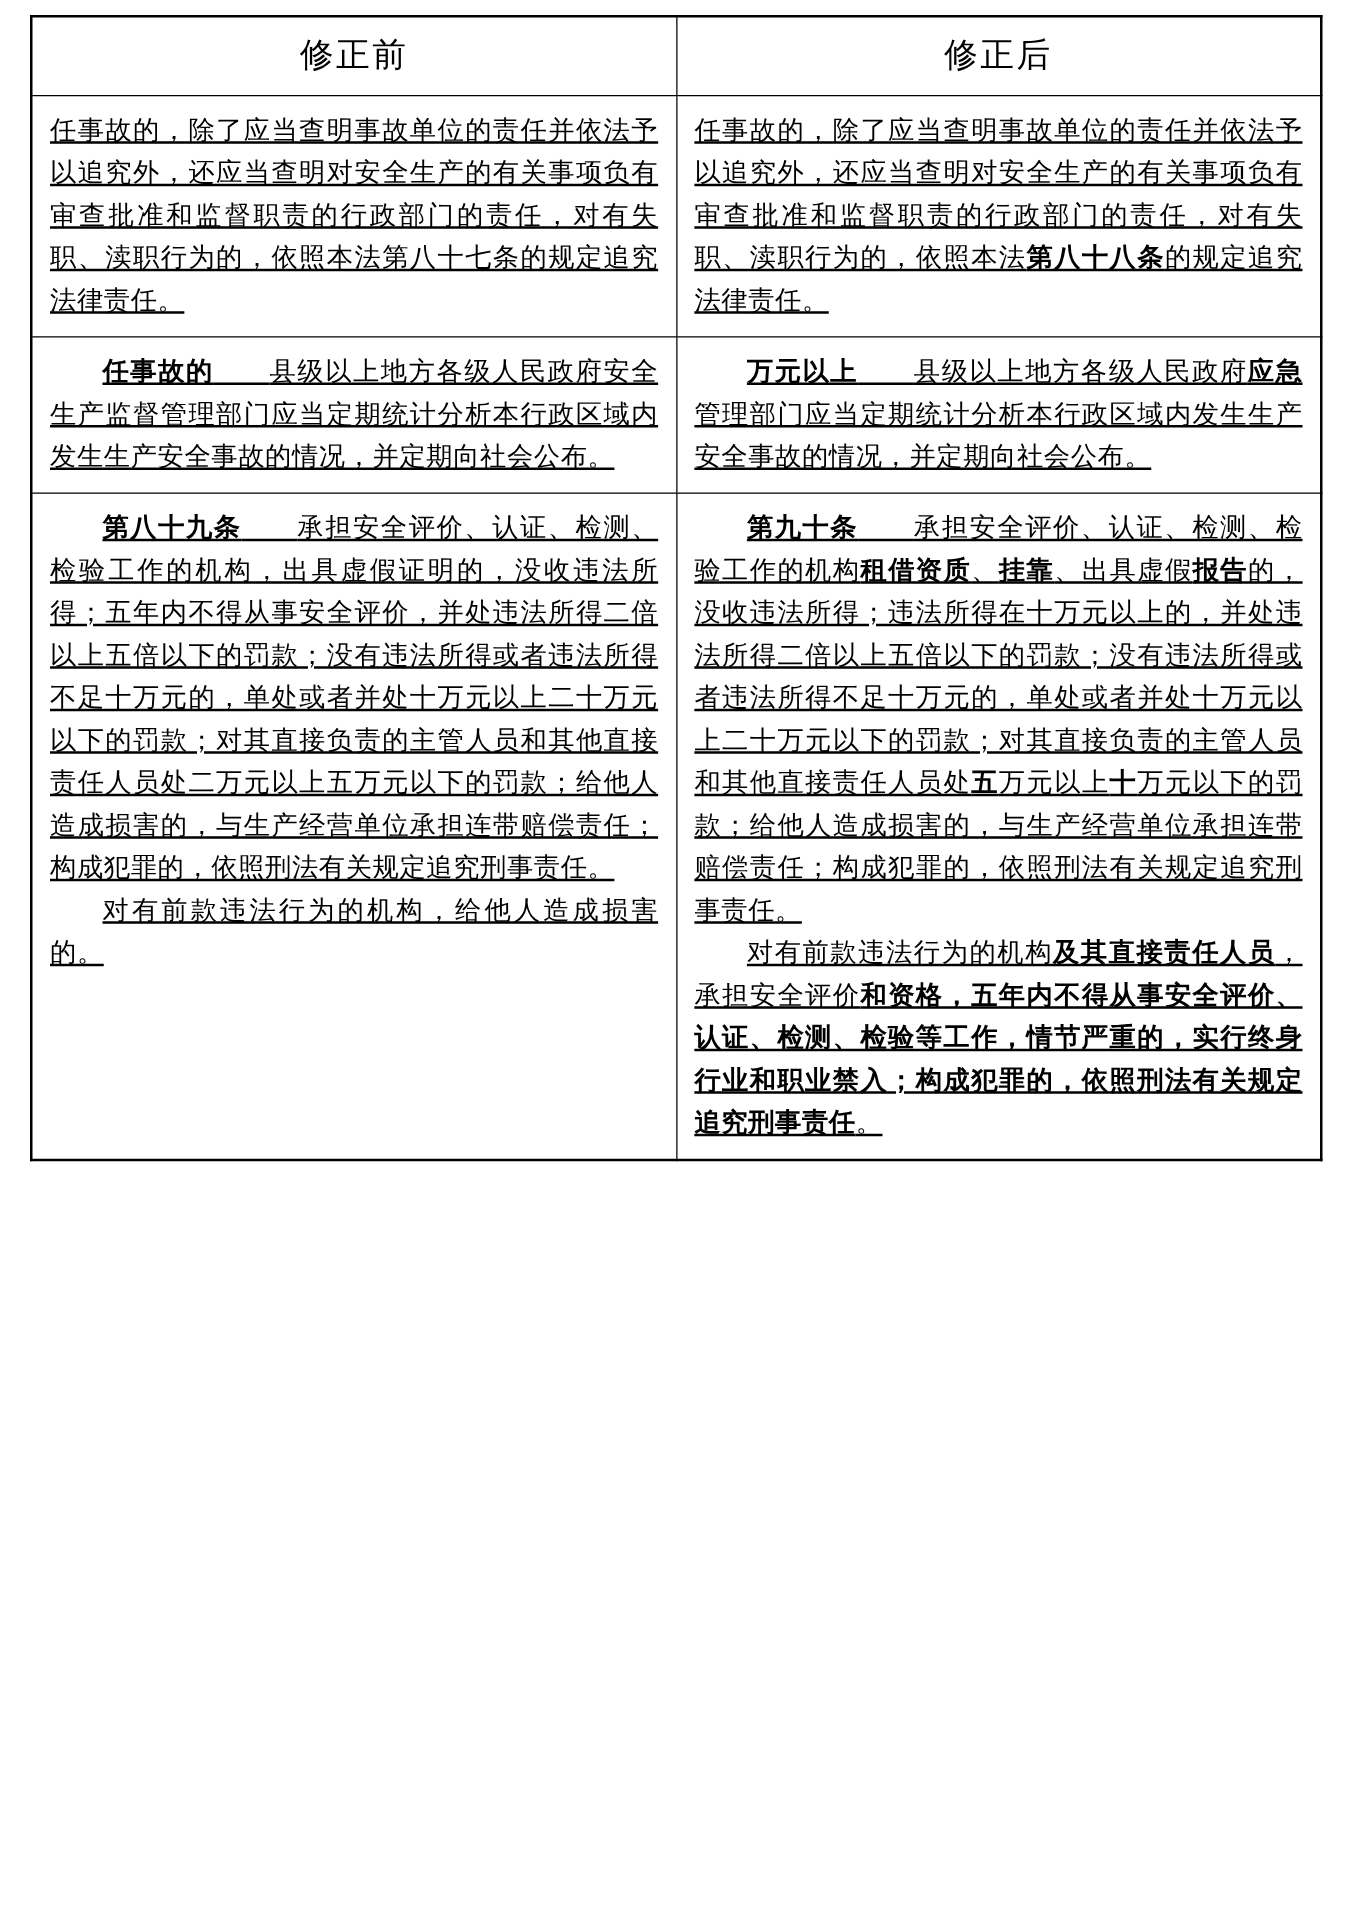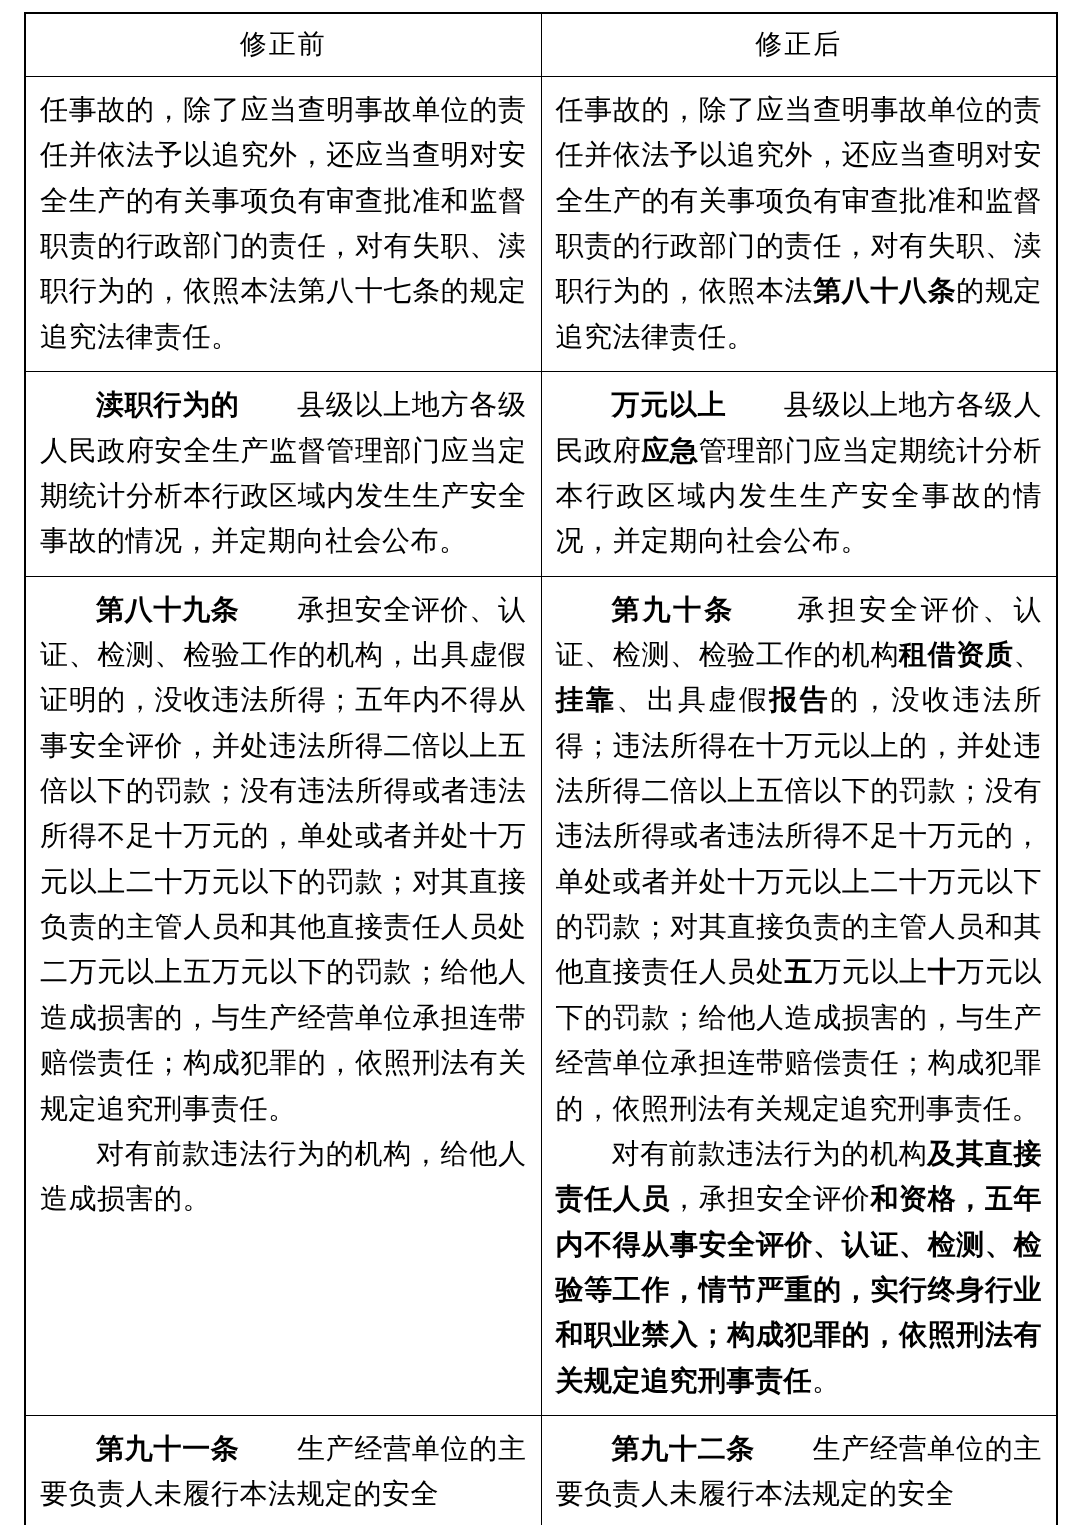--- a/index.html
+++ b/index.html
@@ -35,27 +35,28 @@
     padding: 10px 14px 12px 14px;
   }
   table.cmp th {
     text-align: center;
     font-size: 27px;
     font-weight: normal;
     padding: 12px 0 14px 0;
     letter-spacing: 2px;
   }
   .para {
-    font-size: 28px;
+    font-size: 21px;
     line-height: 1.62;
     text-align: justify;
     text-justify: inter-ideograph;
     word-break: break-all;
     margin: 0;
     letter-spacing: 0.5px;
+    text-decoration: underline;
   }
   .para + .para {
     margin-top: 0;
   }
   .indent {
     text-indent: 2em;
   }
   b, .bold {
     font-weight: bold;
   }
@@ -79,39 +80,31 @@
         <tr>
           <td>
             <div class="para"><span>任事故的，除了应当查明事故单位的责任并依法予以追究外，还应当查明对安全生产的有关事项负有审查批准和监督职责的行政部门的责任，对有失职、渎职行为的，依照本法第八十七条的规定追究法律责任。</span></div>
           </td>
           <td>
             <div class="para"><span>任事故的，除了应当查明事故单位的责任并依法予以追究外，还应当查明对安全生产的有关事项负有审查批准和监督职责的行政部门的责任，对有失职、渎职行为的，依照本法</span><span class="bold">第八十八条</span><span>的规定追究法律责任。</span></div>
           </td>
         </tr>
         <tr>
           <td>
-            <div class="para indent"><span class="bold">渎职行为的</span><span>　　</span><span>县级以上地方各级人民政府安全生产监督管理部门应当定期统计分析本行政区域内发生生产安全事故的情况，并定期向社会公布。</span></div>
+            <div class="para indent"><span class="bold">任事故的</span><span>　　</span><span>县级以上地方各级人民政府安全生产监督管理部门应当定期统计分析本行政区域内发生生产安全事故的情况，并定期向社会公布。</span></div>
           </td>
           <td>
             <div class="para indent"><span class="bold">万元以上</span><span>　　</span><span>县级以上地方各级人民政府</span><span class="bold">应急</span><span>管理部门应当定期统计分析本行政区域内发生生产安全事故的情况，并定期向社会公布。</span></div>
           </td>
         </tr>
         <tr>
           <td>
             <div class="para indent"><span class="bold">第八十九条</span><span>　　</span><span>承担安全评价、认证、检测、检验工作的机构，出具虚假证明的，没收违法所得；五年内不得从事安全评价，并处违法所得二倍以上五倍以下的罚款；没有违法所得或者违法所得不足十万元的，单处或者并处十万元以上二十万元以下的罚款；对其直接负责的主管人员和其他直接责任人员处二万元以上五万元以下的罚款；给他人造成损害的，与生产经营单位承担连带赔偿责任；构成犯罪的，依照刑法有关规定追究刑事责任。</span></div>
             <div class="para indent"><span>对有前款违法行为的机构，给他人造成损害的。</span></div>
           </td>
           <td>
             <div class="para indent"><span class="bold">第九十条</span><span>　　</span><span>承担安全评价、认证、检测、检验工作的机构</span><span class="bold">租借资质</span><span>、</span><span class="bold">挂靠</span><span>、出具虚假</span><span class="bold">报告</span><span>的，没收违法所得；违法所得在十万元以上的，并处违法所得二倍以上五倍以下的罚款；没有违法所得或者违法所得不足十万元的，单处或者并处十万元以上二十万元以下的罚款；对其直接负责的主管人员和其他直接责任人员处</span><span class="bold">五</span><span>万元以上</span><span class="bold">十</span><span>万元以下的罚款；给他人造成损害的，与生产经营单位承担连带赔偿责任；构成犯罪的，依照刑法有关规定追究刑事责任。</span></div>
             <div class="para indent"><span>对有前款违法行为的机构</span><span class="bold">及其直接责任人员</span><span>，承担安全评价</span><span class="bold">和资格，五年内不得从事安全评价、认证、检测、检验等工作，情节严重的，实行终身行业和职业禁入；构成犯罪的，依照刑法有关规定追究刑事责任</span><span>。</span></div>
           </td>
         </tr>
-        <tr>
-          <td>
-            <div class="para indent"><span class="bold">第九十一条</span><span>　　</span><span>生产经营单位的主要负责人未履行本法规定的安全</span></div>
-          </td>
-          <td>
-            <div class="para indent"><span class="bold">第九十二条</span><span>　　</span><span>生产经营单位的主要负责人未履行本法规定的安全</span></div>
-          </td>
-        </tr>
       </tbody>
   </table>
 </div>
 
 </body></html>

